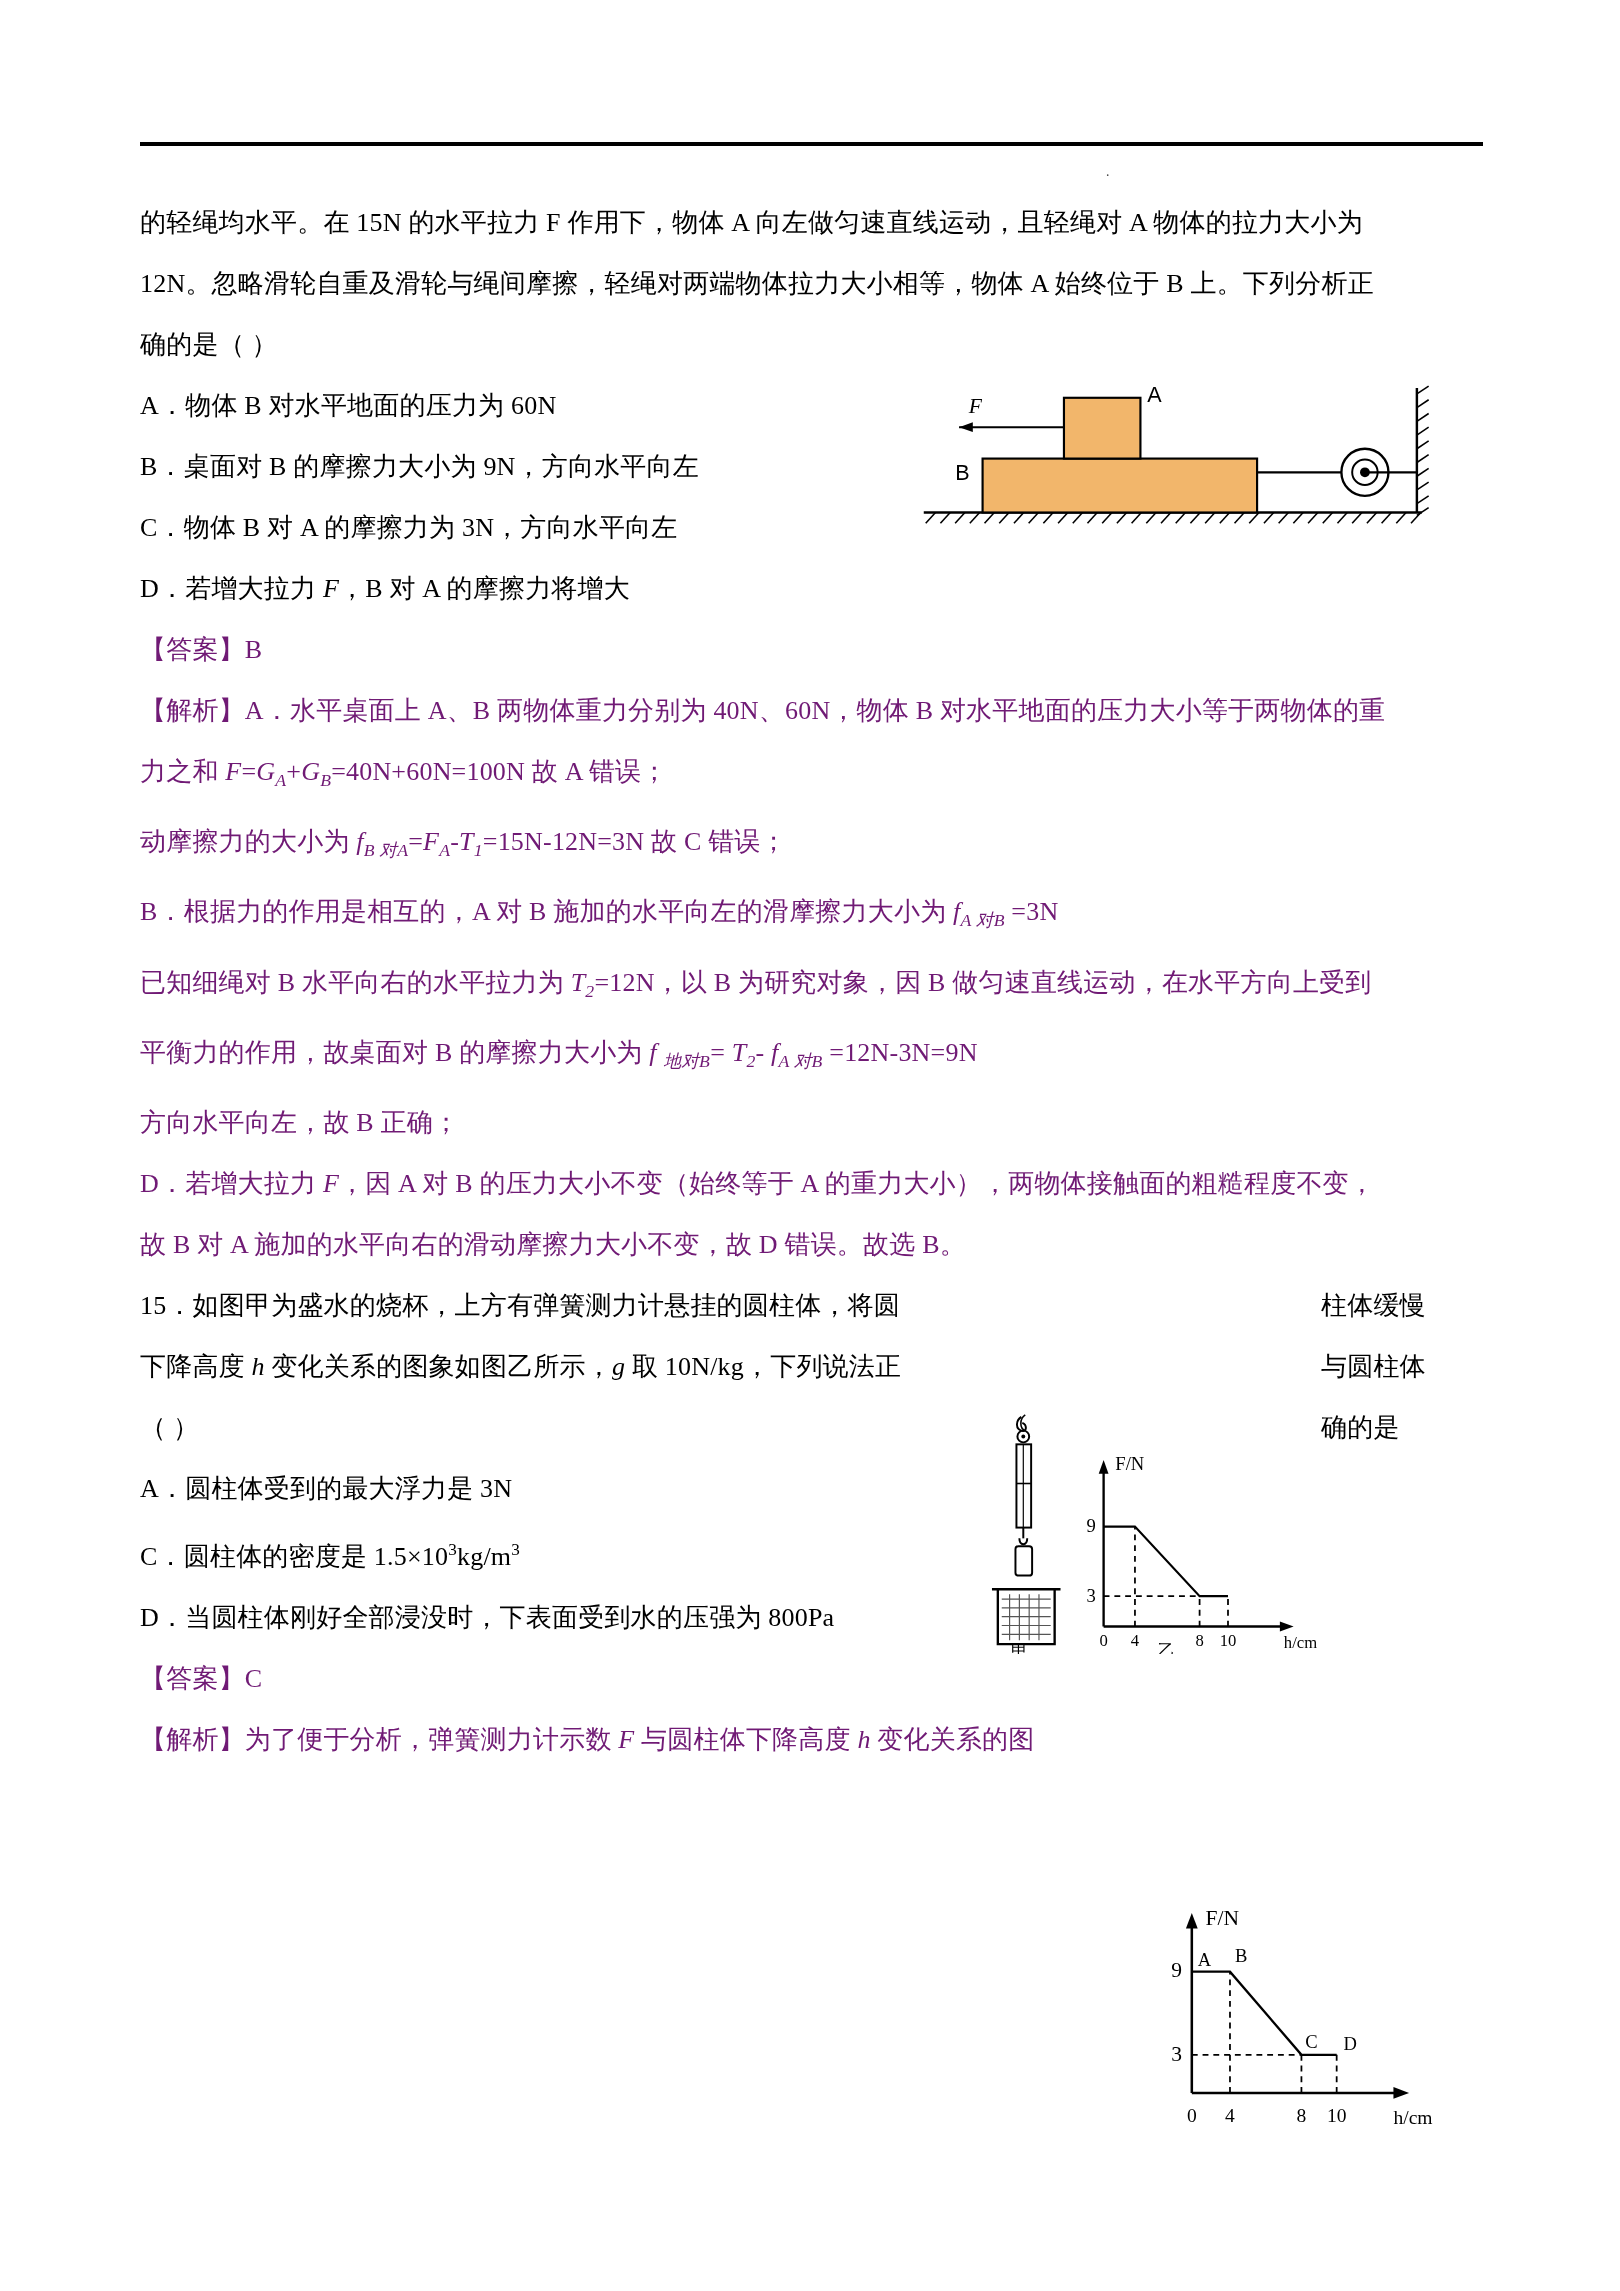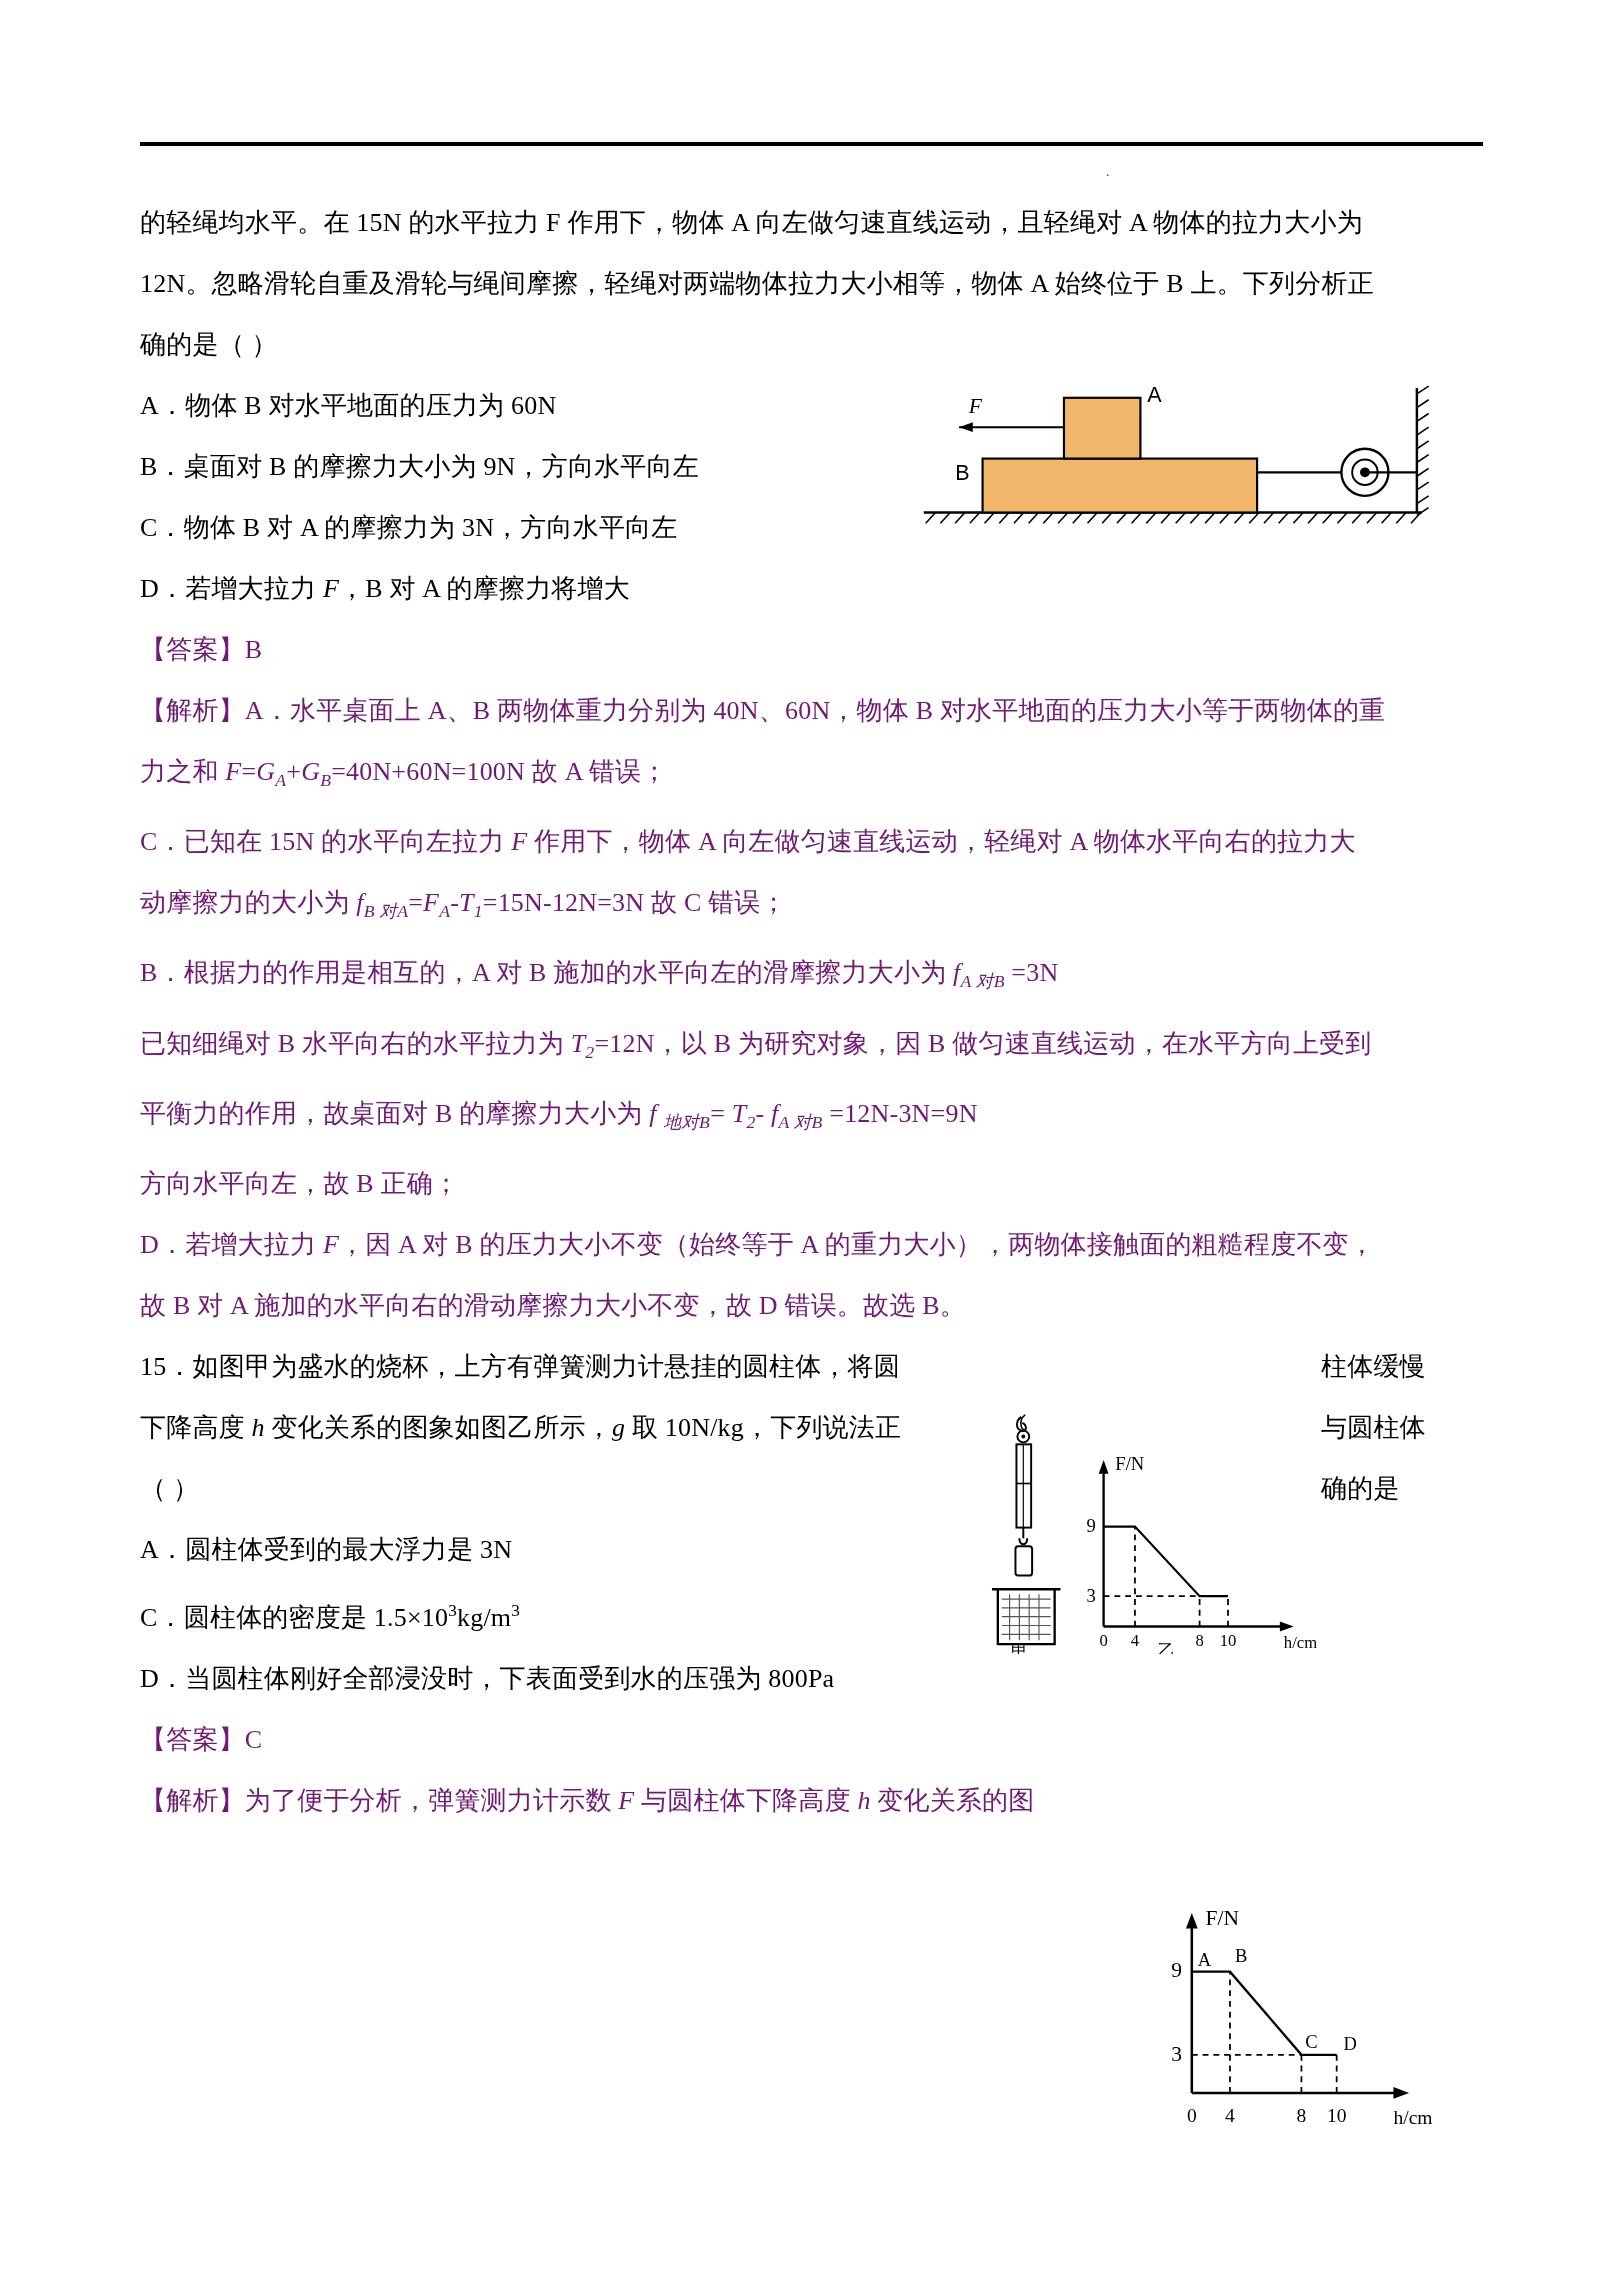--- a/index.html
+++ b/index.html
@@ -94,21 +94,20 @@
 
     <p class="line">A．物体 B 对水平地面的压力为 60N</p>
     <p class="line">B．桌面对 B 的摩擦力大小为 9N，方向水平向左</p>
     <p class="line">C．物体 B 对 A 的摩擦力为 3N，方向水平向左</p>
     <p class="line">D．若增大拉力 <span class="ital">F</span>，B 对 A 的摩擦力将增大</p>
 
     <p class="line red"><span>【答案】</span><span>B</span></p>
 
     <p class="line red"><span>【解析】</span>A．水平桌面上 A、B 两物体重力分别为 40N、60N，物体 B 对水平地面的压力大小等于两物体的重</p>
     <p class="line red">力之和 <span class="ital">F</span>=<span class="ital">G<span class="sub">A</span></span>+<span class="ital">G<span class="sub">B</span></span>=40N+60N=100N 故 A 错误；</p>
-    <p class="line red">C．已知在 15N 的水平向左拉力 <span class="ital">F</span> 作用下，物体 A 向左做匀速直线运动，轻绳对 A 物体水平向右的拉力大</p>
     <p class="line red">动摩擦力的大小为 <span class="ital">f<span class="sub">B 对A</span></span>=<span class="ital">F<span class="sub">A</span></span>-<span class="ital">T<span class="sub">1</span></span>=15N-12N=3N 故 C 错误；</p>
     <p class="line red">B．根据力的作用是相互的，A 对 B 施加的水平向左的滑摩擦力大小为 <span class="ital">f<span class="sub">A 对B</span></span> =3N</p>
     <p class="line red">已知细绳对 B 水平向右的水平拉力为 <span class="ital">T<span class="sub">2</span></span>=12N，以 B 为研究对象，因 B 做匀速直线运动，在水平方向上受到</p>
     <p class="line red">平衡力的作用，故桌面对 B 的摩擦力大小为 <span class="ital">f <span class="sub">地对B</span></span>= <span class="ital">T<span class="sub">2</span></span>- <span class="ital">f<span class="sub">A 对B</span></span> =12N-3N=9N</p>
     <p class="line red">方向水平向左，故 B 正确；</p>
     <p class="line red">D．若增大拉力 <span class="ital">F</span>，因 A 对 B 的压力大小不变（始终等于 A 的重力大小），两物体接触面的粗糙程度不变，</p>
     <p class="line red">故 B 对 A 施加的水平向右的滑动摩擦力大小不变，故 D 错误。故选 B。</p>
 
     <div style="position:relative;">
       <p class="line"><span>15．</span><span>如图甲为盛水的烧杯，上方有弹簧测力计悬挂的圆柱体，将圆</span></p>

